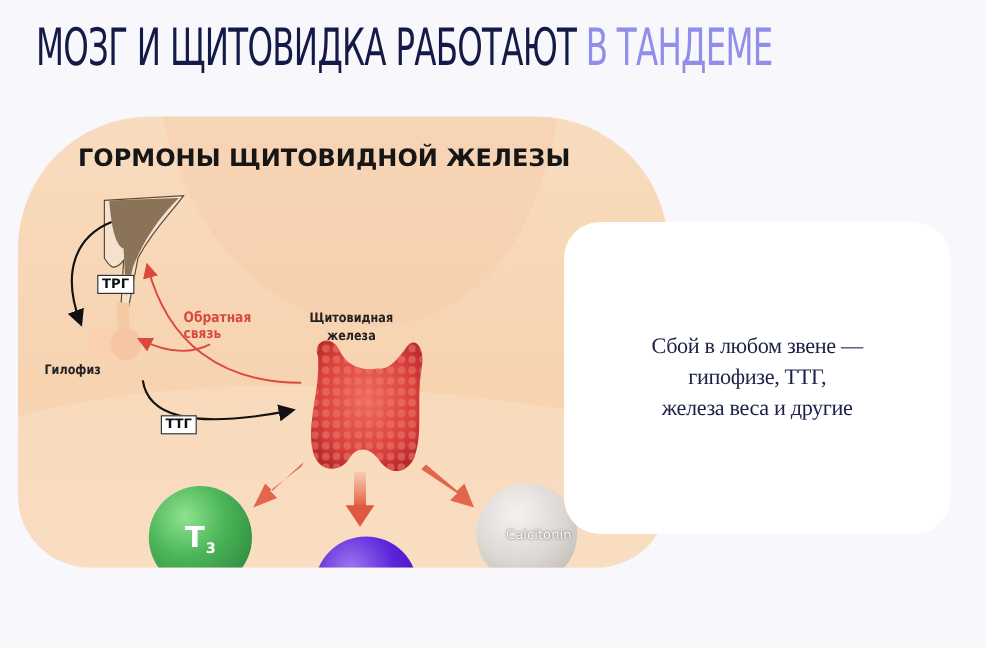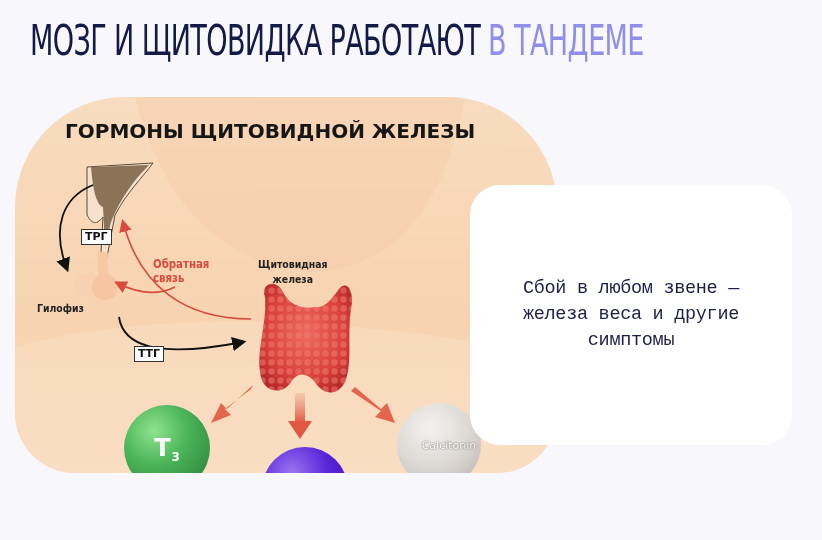--- a/index.html
+++ b/index.html
@@ -100,21 +100,21 @@
   .card {
     position: absolute;
     left: 470px; top: 185px;
     width: 322px; height: 260px;
     background: #ffffff;
     border-radius: 30px;
     display: flex; align-items: center; justify-content: center;
     text-align: center;
   }
   .card p {
-    font-family: Liberation Mono, monospace;
+    font-family: Liberation Serif, serif;
     font-size: 18.5px;
     line-height: 26px;
     color: #1c2147;
     letter-spacing: -0.3px;
   }
   .card p span { display: block; white-space: nowrap; }
 </style>
 </head>
 <body>
 
@@ -199,16 +199,16 @@
       <span class="sub">4</span>
   </div>
   <div class="ball ball-calc">
     <span class="main">Calcitonin</span>
   </div>
 </div>
 
 <div class="card">
   <p>
     <span>Сбой в любом звене —</span>
+    <span>гипофизе, ТТГ,</span>
     <span>железа веса и другие</span>
-    <span>симптомы</span>
   </p>
 </div>
 
 </body></html>

